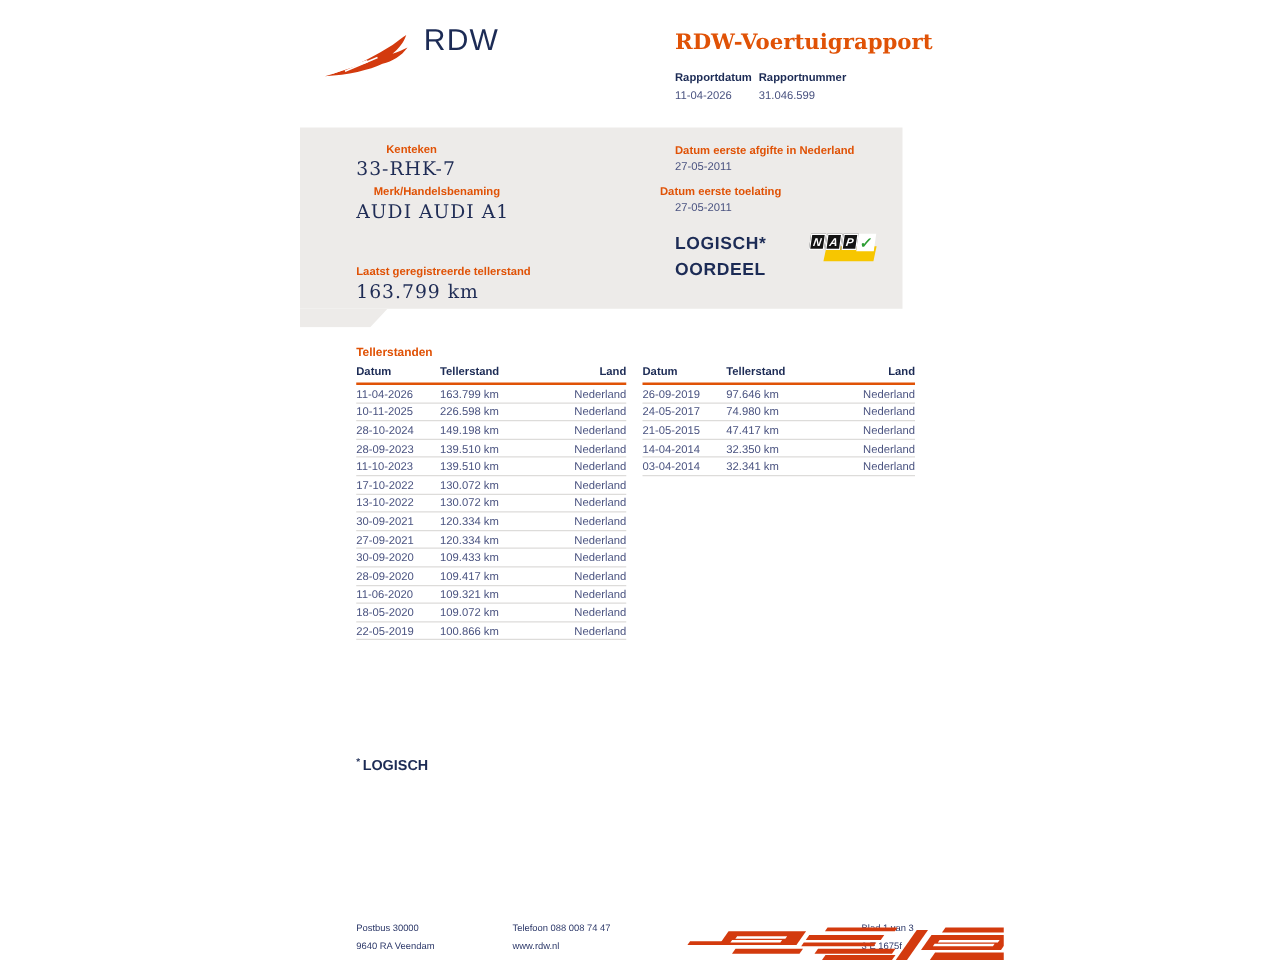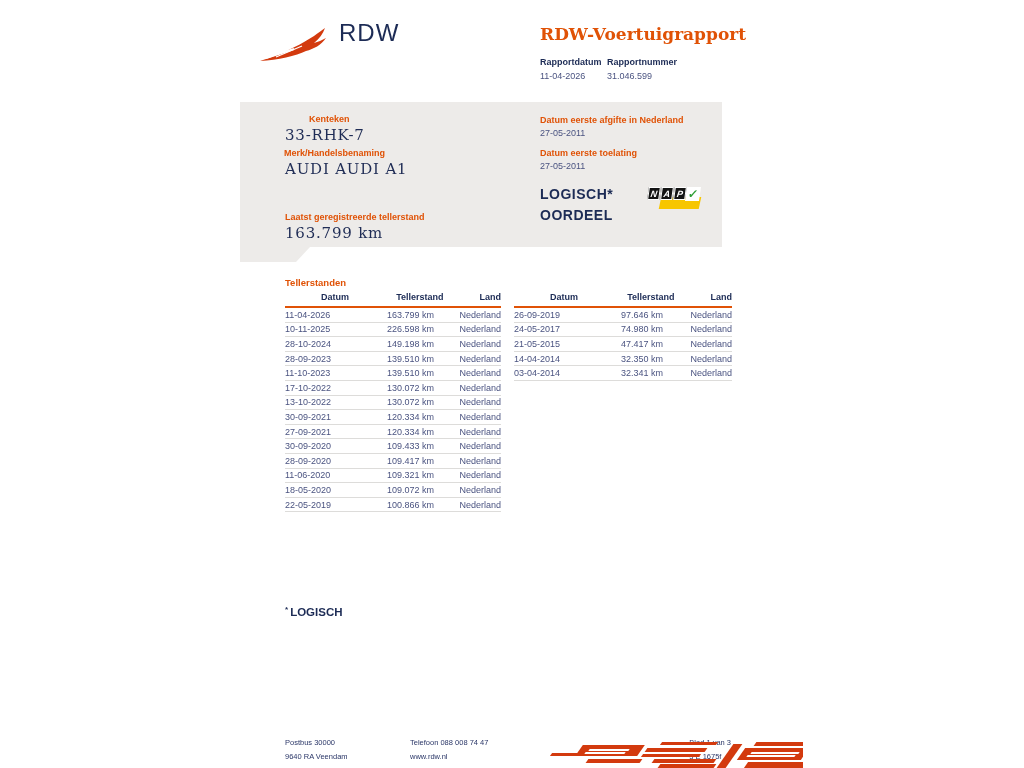--- a/index.html
+++ b/index.html
@@ -52,25 +52,25 @@
     color:#2E9E35; font-size:12px; font-weight:bold; display:flex; align-items:center; justify-content:center;
     transform:skewX(-8deg);
   }
 
   
   .section-title { position:absolute; left:285px; top:277px; font-size:9.5px; font-weight:bold; color:#E05206; }
   .tables { position:absolute; left:285px; top:290px; display:flex; gap:13px; }
   .mtable { width:216px; }
   .mtable.right { width:218px; }
   .thead { display:flex; padding:2px 0 4px 0; border-bottom:2px solid #E05206; }
-  .thead span { font-size:9px; font-weight:bold; color:#1C2B55;margin-left:36px; }
+  .thead span { font-size:9px; font-weight:bold; color:#1C2B55; }
   .trow { display:flex; height:14.6px; align-items:center; border-bottom:1px solid #DDDCDA; }
   .trow span { font-size:9px; color:#4A5380; }
   .c-datum { width:67px; }
-  .c-tell  { width:82px;text-align:right; }
+  .c-tell  { width:82px; }
   .c-land  { flex:1; text-align:right; }
 
   
   .footnote-title { position:absolute; left:285px; top:605px; font-size:11.5px; font-weight:bold; color:#1C2B55; }
   .footnote-title .ast { font-size:8px; vertical-align:4px; margin-right:2px; }
   .footnote-text {
     position:absolute; left:285px; top:622px; width:422px;
     font-size:8.5px; line-height:15px; color:#E05206;
   }
 
@@ -102,28 +102,28 @@
     <div class="val">11-04-2026</div>
   </div>
   <div class="meta-block meta-number">
     <div class="lbl">Rapportnummer</div>
     <div class="val">31.046.599</div>
   </div>
 
   <div class="panel">
     <div class="olabel" style="left:45px; top:12px;margin-left:24px;">Kenteken</div>
     <div class="bigval" style="left:45px; top:24px;">33-RHK-7</div>
-    <div class="olabel" style="left:30px; top:46px;padding-left:14px;">Merk/Handelsbenaming</div>
+    <div class="olabel" style="left:45px; top:46px;padding-left:14px;">Merk/Handelsbenaming</div>
     <div class="bigval" style="left:45px; top:58px;">AUDI AUDI A1</div>
     <div class="olabel" style="left:45px; top:110px;">Laatst geregistreerde tellerstand</div>
     <div class="bigval" style="left:45px; top:122px;">163.799 km</div>
 
     <div class="olabel" style="left:300px; top:13px;">Datum eerste afgifte in Nederland</div>
     <div class="smallval" style="left:300px; top:26px;">27-05-2011</div>
-    <div class="olabel" style="left:300px; top:46px;">Datum eerste toelating</div>
+    <div class="olabel" style="left:288px; top:46px;">Datum eerste toelating</div>
     <div class="smallval" style="left:300px; top:59px;">27-05-2011</div>
 
     <div class="oordeel">
       <div>LOGISCH*</div>
       <div>OORDEEL</div>
     </div>
 
     <div class="nap">
       <div class="nap-yellow"></div>
       <div class="nap-sq" style="left:0px;">N</div>

